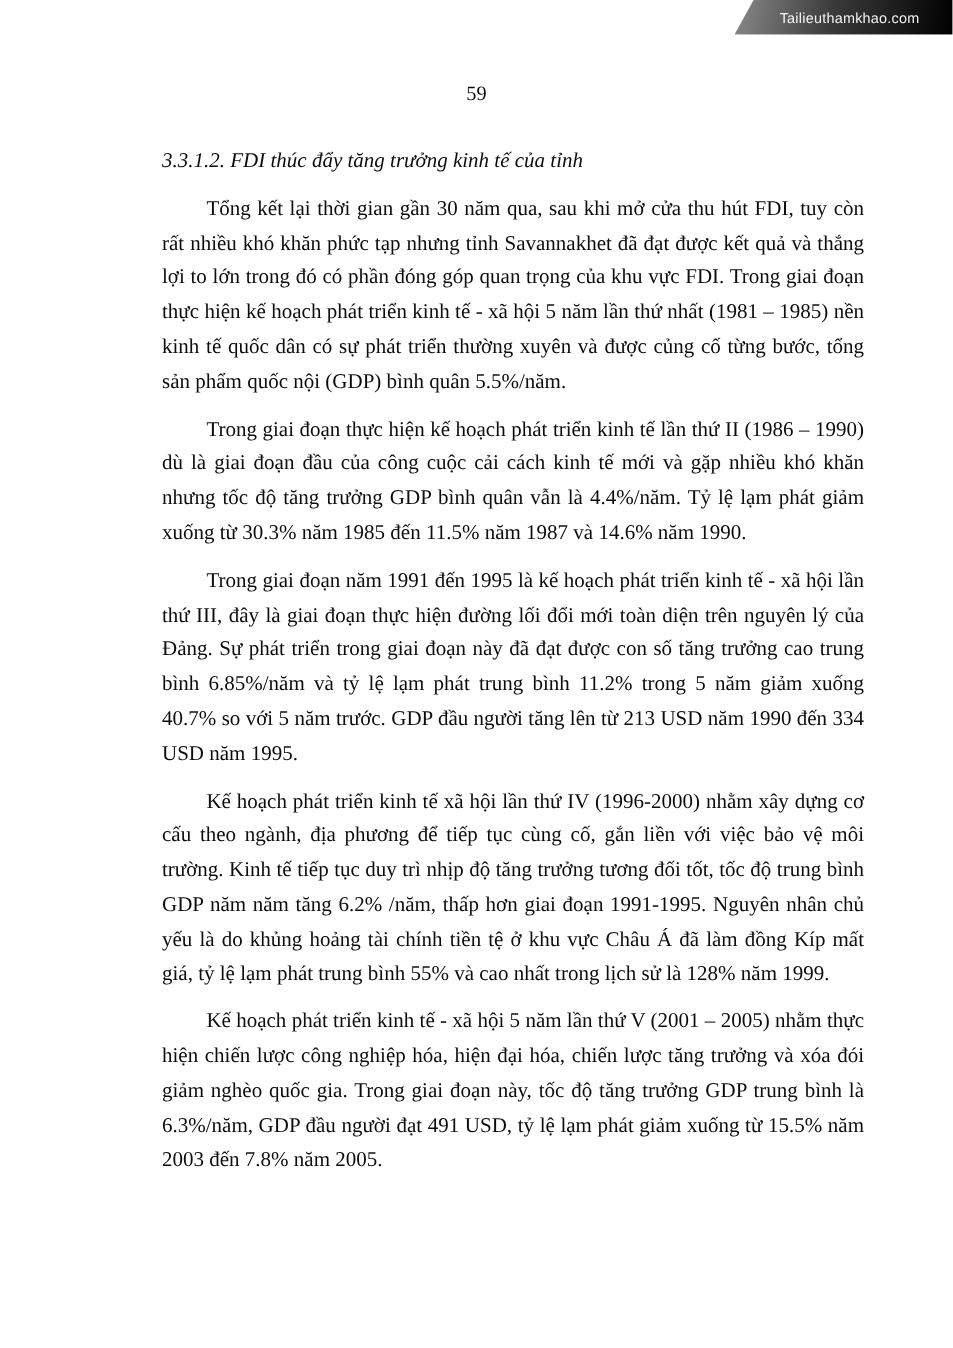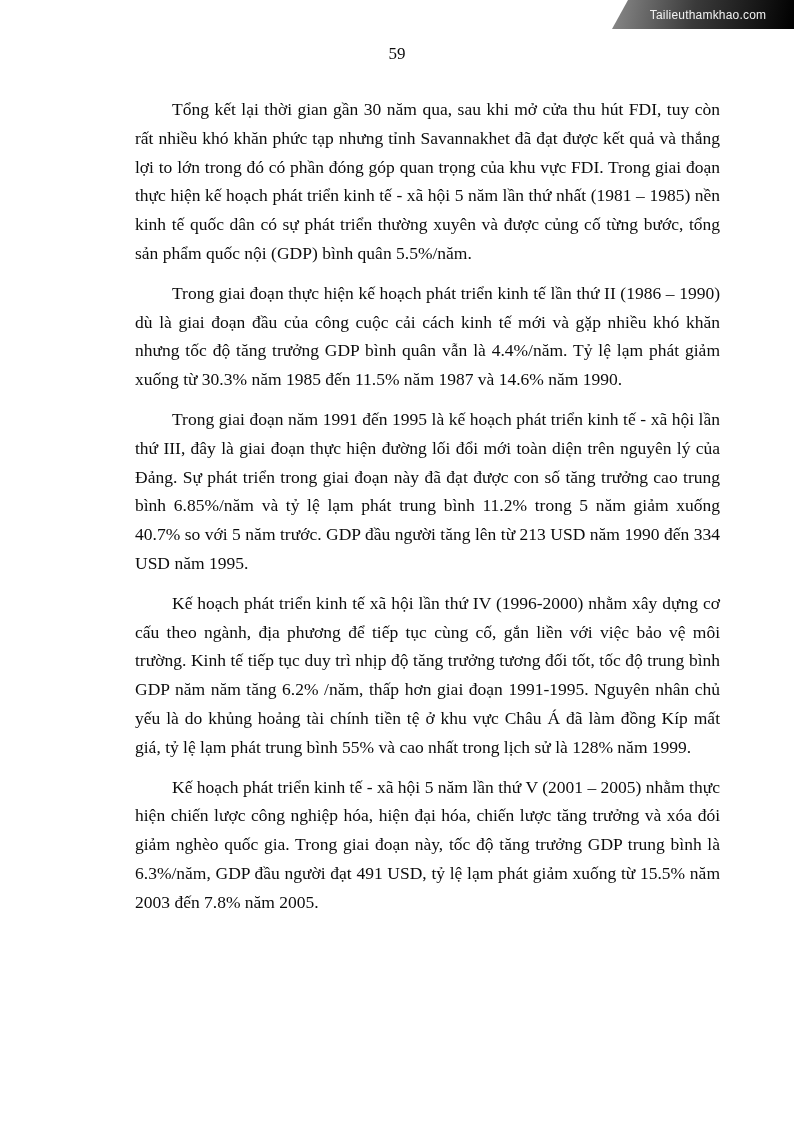--- a/index.html
+++ b/index.html
@@ -33,21 +33,21 @@
 
     .watermark-banner span {
       color: #f2f2f2;
       font-family: "Liberation Sans", sans-serif;
       font-size: 12px;
       letter-spacing: 0.2px;
       white-space: nowrap;
     }
 
     .page-number {
-      padding-top: 44px;
+      padding-top: 68px;
       text-align: center;
       font-size: 17px;
     }
 
     .doc-content {
       margin: 31px 74px 0 135px; 
       font-size: 17.5px;
       line-height: 28.8px;
       text-align: justify;
     }
@@ -73,18 +73,19 @@
 </head>
 <body>
 
 <div class="watermark-banner">
   <span>Tailieuthamkhao.com</span>
 </div>
 
 <div class="page-number">59</div>
 
 <div class="doc-content">
+  <p class="section-heading">3.3.1.2. FDI thúc đẩy tăng trưởng kinh tế của tỉnh</p>
   <p class="body-para">Tổng kết lại thời gian gần 30 năm qua, sau khi mở cửa thu hút FDI, tuy còn rất nhiều khó khăn phức tạp nhưng tỉnh Savannakhet đã đạt được kết quả và thắng lợi to lớn trong đó có phần đóng góp quan trọng của khu vực FDI. Trong giai đoạn thực hiện kế hoạch phát triển kinh tế - xã hội 5 năm lần thứ nhất (1981 – 1985) nền kinh tế quốc dân có sự phát triển thường xuyên và được củng cố từng bước, tổng sản phẩm quốc nội (GDP) bình quân 5.5%/năm.</p>
   <p class="body-para">Trong giai đoạn thực hiện kế hoạch phát triển kinh tế lần thứ II (1986 – 1990) dù là giai đoạn đầu của công cuộc cải cách kinh tế mới và gặp nhiều khó khăn nhưng tốc độ tăng trưởng GDP bình quân vẫn là 4.4%/năm. Tỷ lệ lạm phát giảm xuống từ 30.3% năm 1985 đến 11.5% năm 1987 và 14.6% năm 1990.</p>
   <p class="body-para">Trong giai đoạn năm 1991 đến 1995 là kế hoạch phát triển kinh tế - xã hội lần thứ III, đây là giai đoạn thực hiện đường lối đổi mới toàn diện trên nguyên lý của Đảng. Sự phát triển trong giai đoạn này đã đạt được con số tăng trưởng cao trung bình 6.85%/năm và tỷ lệ lạm phát trung bình 11.2% trong 5 năm giảm xuống 40.7% so với 5 năm trước. GDP đầu người tăng lên từ 213 USD năm 1990 đến 334 USD năm 1995.</p>
   <p class="body-para">Kế hoạch phát triển kinh tế xã hội lần thứ IV (1996-2000) nhằm xây dựng cơ cấu theo ngành, địa phương để tiếp tục cùng cố, gắn liền với việc bảo vệ môi trường. Kinh tế tiếp tục duy trì nhịp độ tăng trưởng tương đối tốt, tốc độ trung bình GDP năm năm tăng 6.2% /năm, thấp hơn giai đoạn 1991-1995. Nguyên nhân chủ yếu là do khủng hoảng tài chính tiền tệ ở khu vực Châu Á đã làm đồng Kíp mất giá, tỷ lệ lạm phát trung bình 55% và cao nhất trong lịch sử là 128% năm 1999.</p>
   <p class="body-para">Kế hoạch phát triển kinh tế - xã hội 5 năm lần thứ V (2001 – 2005) nhằm thực hiện chiến lược công nghiệp hóa, hiện đại hóa, chiến lược tăng trưởng và xóa đói giảm nghèo quốc gia. Trong giai đoạn này, tốc độ tăng trưởng GDP trung bình là 6.3%/năm, GDP đầu người đạt 491 USD, tỷ lệ lạm phát giảm xuống từ 15.5% năm 2003 đến 7.8% năm 2005.</p>
 </div>
 
 </body></html>

